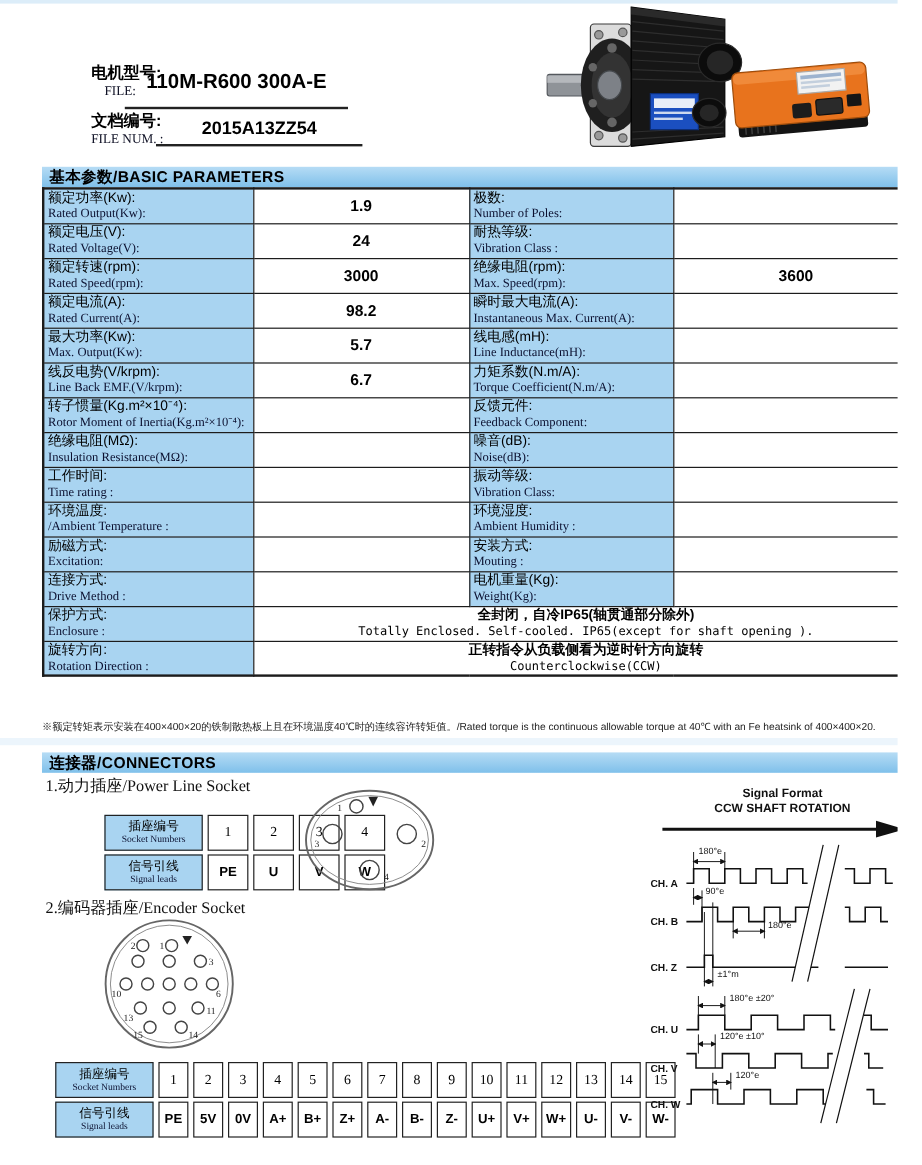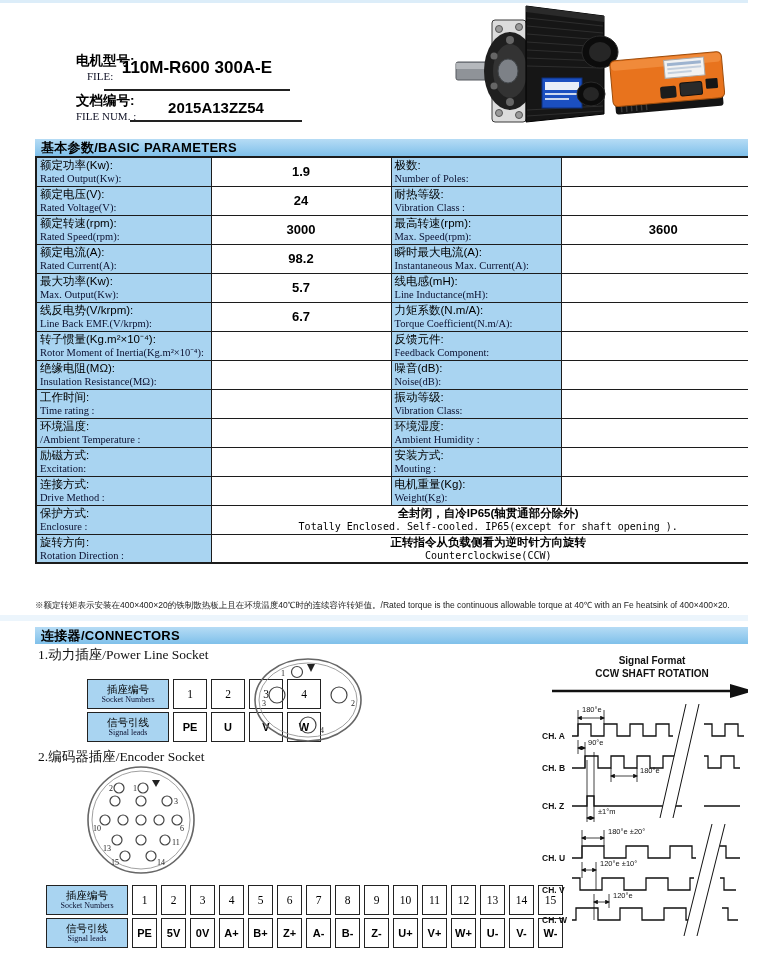--- a/index.html
+++ b/index.html
@@ -157,21 +157,21 @@
           </td>
           <td class="val"></td>
         </tr>
         <tr>
           <td class="lbl">
             <div class="cn">额定转速(rpm):</div>
             <div class="en">Rated Speed(rpm):</div>
           </td>
           <td class="val">3000</td>
           <td class="lbl">
-            <div class="cn">最高转速(rpm):</div>
+            <div class="cn">绝缘电阻(rpm):</div>
             <div class="en">Max. Speed(rpm):</div>
           </td>
           <td class="val">3600</td>
         </tr>
         <tr>
           <td class="lbl">
             <div class="cn">额定电流(A):</div>
             <div class="en">Rated Current(A):</div>
           </td>
           <td class="val">98.2</td>

